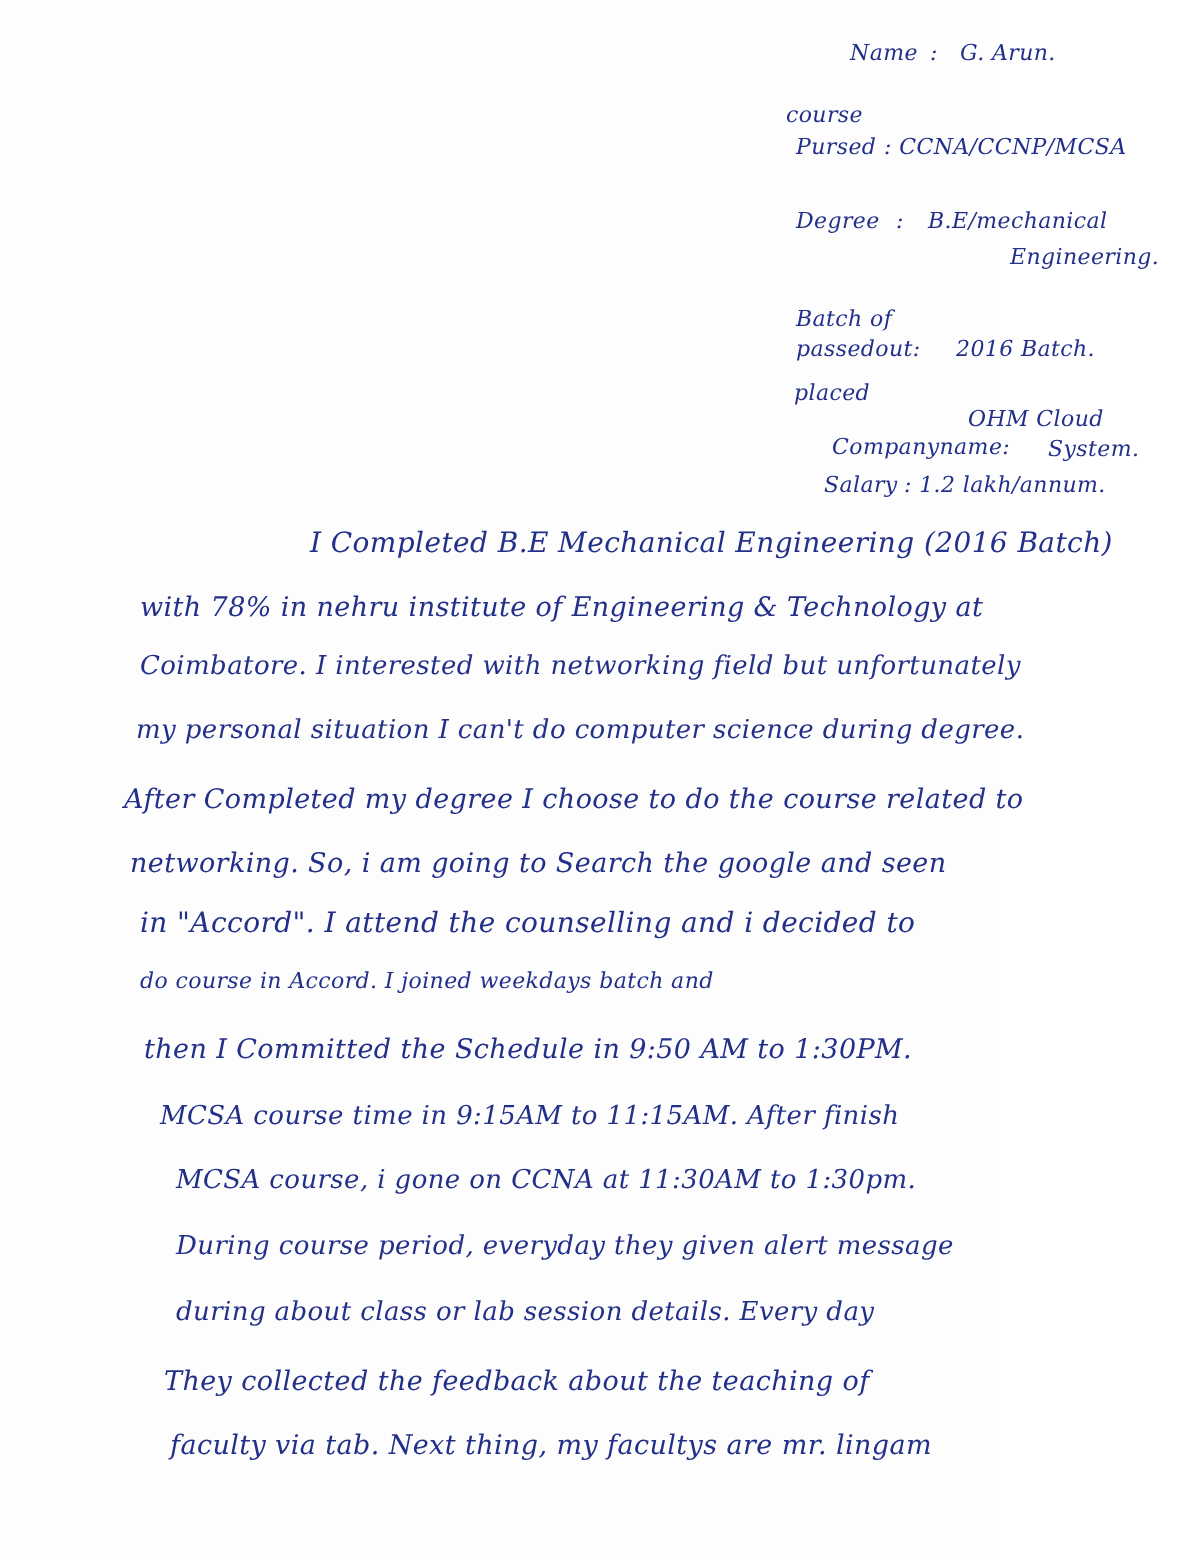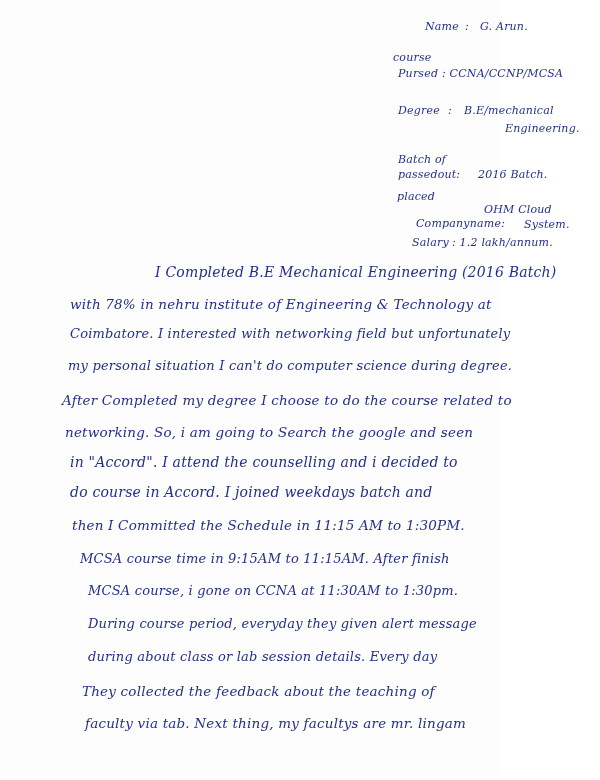--- a/index.html
+++ b/index.html
@@ -74,22 +74,22 @@
   </div>
 
   <div>
     <span class="hw line" style="left:155px; top:264px; font-size:14px;">I Completed B.E Mechanical Engineering (2016 Batch)</span>
     <span class="hw line" style="left:70px; top:296px; font-size:13.5px;">with 78% in nehru institute of Engineering &amp; Technology at</span>
     <span class="hw line" style="left:70px; top:326px; font-size:13px;">Coimbatore. I interested with networking field but unfortunately</span>
     <span class="hw line" style="left:68px; top:358px; font-size:13px;text-align:center;">my personal situation I can't do computer science during degree.</span>
     <span class="hw line" style="left:62px; top:392px; font-size:13.5px;">After Completed my degree I choose to do the course related to</span>
     <span class="hw line" style="left:65px; top:424px; font-size:13.5px;">networking. So, i am going to Search the google and seen</span>
     <span class="hw line" style="left:70px; top:454px; font-size:14px;">in "Accord". I attend the counselling and i decided to</span>
-    <span class="hw line" style="left:70px; top:484px; font-size:14px;">do course in Accord. I joined weekdays batch and</span>
-    <span class="hw line" style="left:72px; top:517px; font-size:13.5px;">then I Committed the Schedule in 11:15 AM to 1:30PM.</span>
+    <span class="hw line" style="left:70px; top:484px; font-size:11px;">do course in Accord. I joined weekdays batch and</span>
+    <span class="hw line" style="left:72px; top:517px; font-size:13.5px;">then I Committed the Schedule in 9:50 AM to 1:30PM.</span>
     <span class="hw line" style="left:80px; top:551px; font-size:13px;">MCSA course time in 9:15AM to 11:15AM. After finish</span>
     <span class="hw line" style="left:88px; top:583px; font-size:13px;">MCSA course, i gone on CCNA at 11:30AM to 1:30pm.</span>
     <span class="hw line" style="left:88px; top:616px; font-size:13px;">During course period, everyday they given alert message</span>
     <span class="hw line" style="left:88px; top:649px; font-size:13px;">during about class or lab session details. Every day</span>
     <span class="hw line" style="left:82px; top:683px; font-size:13.5px;">They collected the feedback about the teaching of</span>
     <span class="hw line" style="left:85px; top:715px; font-size:13.5px;">faculty via tab. Next thing, my facultys are mr. lingam</span>
   </div>
 
 </div>
 

